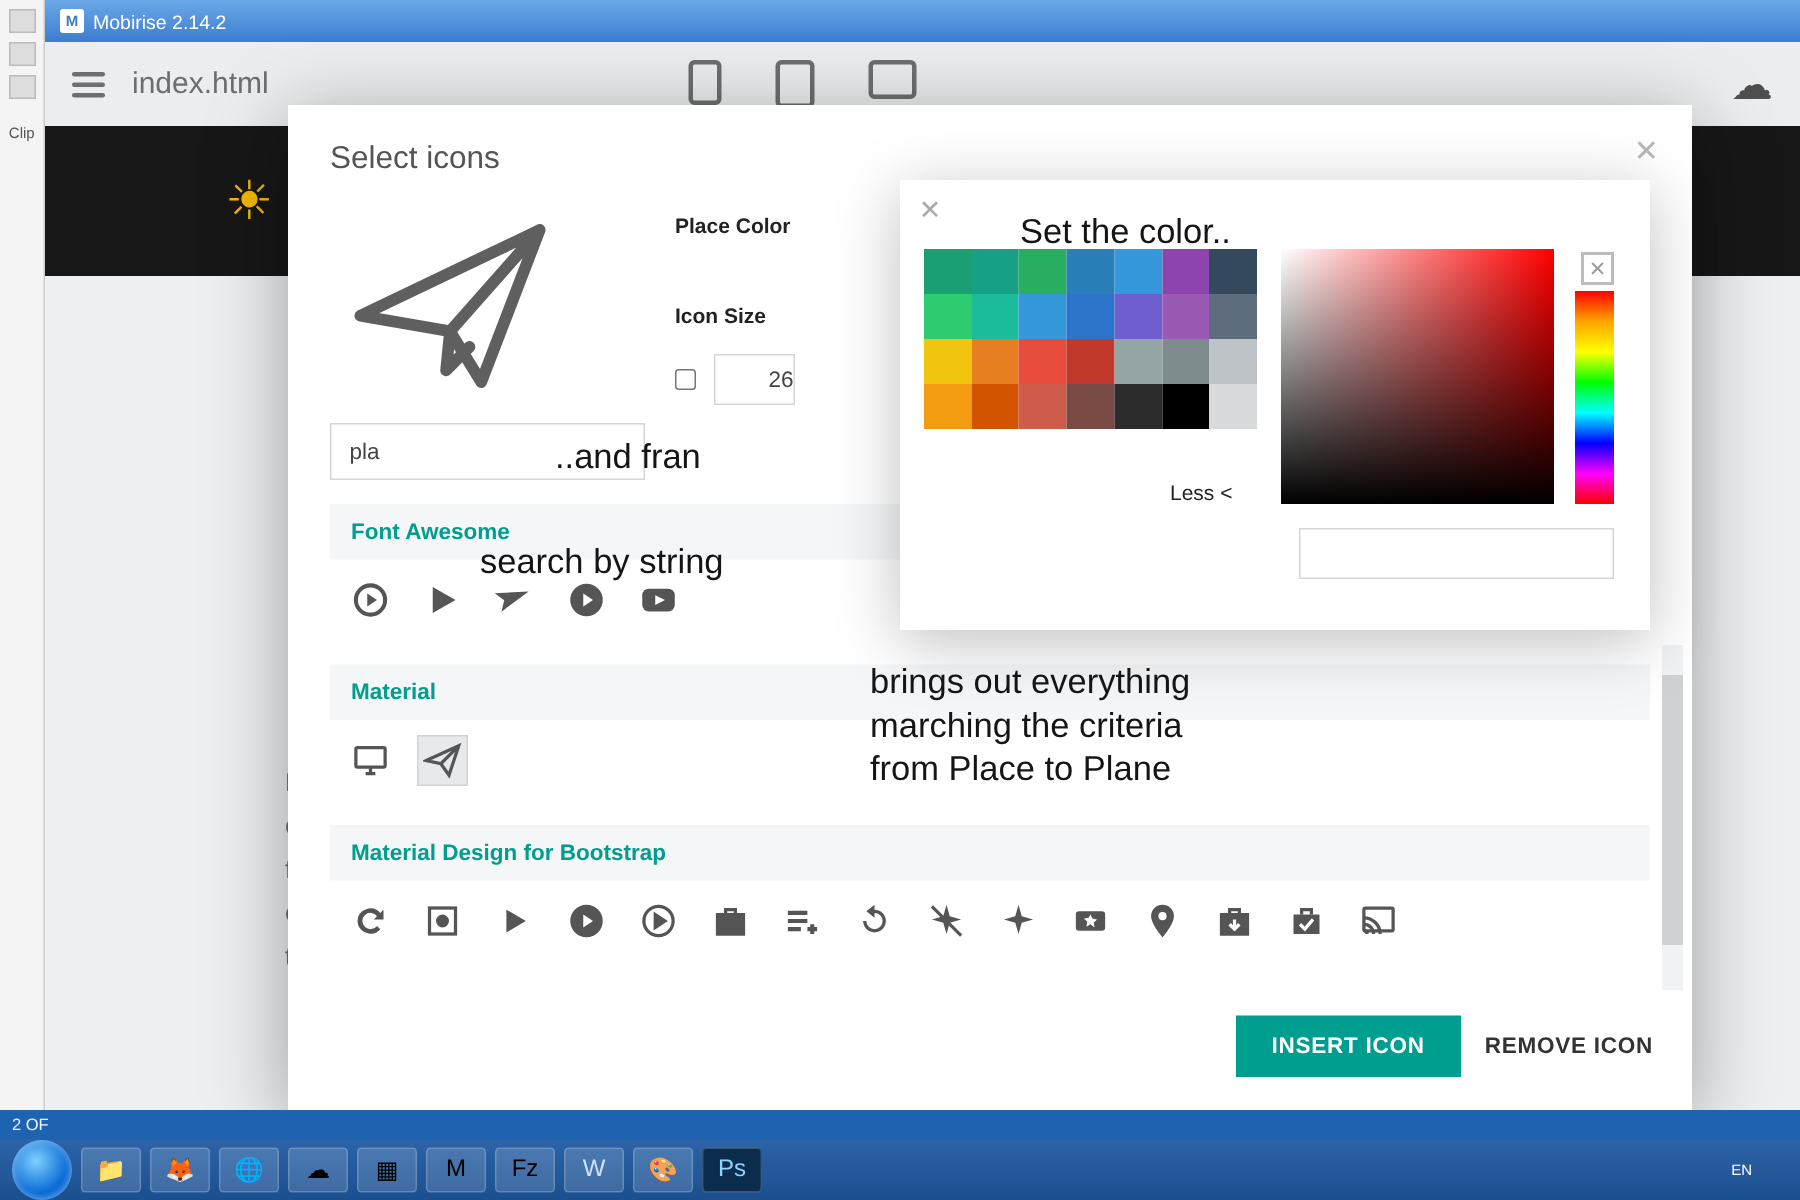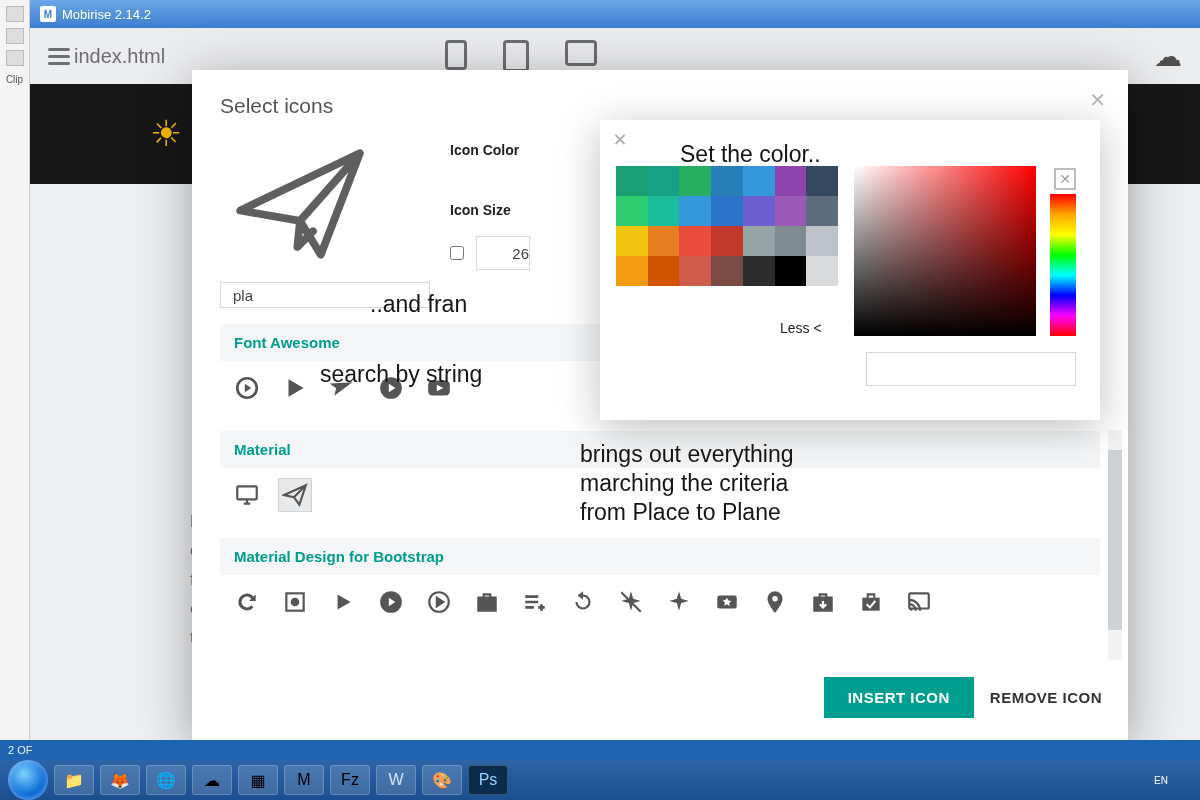--- a/index.html
+++ b/index.html
@@ -20,21 +20,21 @@
   .win-titlebar .m-ico{width:16px;height:16px;background:#fff;border-radius:2px;display:inline-flex;align-items:center;justify-content:center;color:#3d7dcf;font-size:10px;font-weight:bold;}
   .far-left-strip{position:absolute;left:0;top:0;width:30px;height:760px;background:#f4f4f4;border-right:1px solid #ccc;}
   .far-left-strip .tiny{width:18px;height:16px;margin:6px auto;background:#ddd;border:1px solid #bbb;}
   
   .app-bg {
     position:absolute; top:28px; left:30px; right:0; height:732px;
     background:#edeff1;
   }
   .app-topbar{
     height:56px; background:#ecedef; display:flex; align-items:center;
-    padding:0 18px; color:#6d6e71; font-size:20px; gap:4px;
+    padding:0 18px; color:#6d6e71; font-size:20px; gap:18px;
   }
   .hamburger{display:flex;flex-direction:column;gap:4px;cursor:pointer}
   .hamburger span{width:22px;height:3px;background:#6d6e71;border-radius:2px}
   .device-icons{margin-left:auto; margin-right:auto; display:flex;gap:36px}
   .device{width:22px;height:30px;border:3px solid #6d6e71;border-radius:4px;position:relative}
   .device.tablet{width:26px;height:32px}
   .device.desktop{width:32px;height:26px}
   .cloud-ico{margin-left:auto;font-size:28px;color:#4f4f4f}
   .dark-band{background:#171717;height:100px;display:flex;align-items:center;padding:0 120px}
   .sun-ico{color:#f5b900;font-size:36px}
@@ -53,21 +53,21 @@
   .big-preview{width:160px;height:140px;display:flex;align-items:center;justify-content:center;}
   .big-preview svg{width:130px;height:120px;stroke:#5f5f5f;fill:none;stroke-width:6;stroke-linejoin:round;stroke-linecap:round}
 
   .prop-col{margin-left:40px}
   .prop-label{font-weight:700;font-size:14px;color:#222;margin:8px 0 18px 0}
   .prop-row{display:flex;align-items:center;gap:12px}
   .size-chk{width:14px;height:14px}
   .size-inp{width:54px;height:34px;border:1px solid #d6d6d6;text-align:right;font-size:15px;color:#444}
 
   .search-inp{
-    width:210px;height:26px;border:1px solid #d6d6d6;padding:0 12px;font-size:15px;color:#444;
+    width:210px;height:38px;border:1px solid #d6d6d6;padding:0 12px;font-size:15px;color:#444;
     margin-top:8px;
   }
 
   .pack-head{background:#f4f6f7;padding:10px 14px;color:#009e8e;font-weight:700;font-size:15px;margin-top:16px}
   .icon-row{display:flex;gap:14px;padding:10px 10px;flex-wrap:wrap;align-items:center}
   .ico{width:34px;height:34px;display:flex;align-items:center;justify-content:center;color:#555;fill:#555;cursor:pointer}
   .ico.sel{background:#e7e9ea;border:1px solid #d0d3d5}
   .ico svg{width:26px;height:26px}
 
   .footer-btns{position:absolute;right:26px;bottom:22px;display:flex;gap:16px;align-items:center}
@@ -110,21 +110,21 @@
   .tb-lang{color:#fff;font-size:10px;margin-right:24px}
   .statusbar{position:absolute;left:0;right:0;bottom:40px;height:20px;background:#1e63b0;color:#e9f2fb;font-size:11px;display:flex;align-items:center;padding:0 8px}
 </style>
 </head>
 <body>
 
 <div class="far-left-strip">
   <div class="tiny"></div>
   <div class="tiny"></div>
   <div class="tiny"></div>
-  <div style="font-size:10px;color:#555;text-align:center;margin-top:8px">Clip</div>
+  <div style="font-size:10px;color:#555;text-align:center;margin-top:18px">Clip</div>
 </div>
 
 <div class="win-titlebar">
   <span class="m-ico">M</span>
   <span>Mobirise 2.14.2</span>
 </div>
 
 <div class="app-bg">
   <div class="app-topbar">
     <div class="hamburger">
@@ -154,21 +154,21 @@
   <span class="close-x">✕</span>
   <h2>Select icons</h2>
 
   <div class="preview-row">
     <div class="big-preview">
       <svg viewBox="0 0 100 90">
           <path d="M4 50 L96 6 L66 84 L50 58 Z M50 58 L96 6 M50 58 L48 78 L60 66"></path>
         </svg>
     </div>
     <div class="prop-col">
-      <div class="prop-label">Icon Color</div>
+      <div class="prop-label">Place Color</div>
       <div style="height:18px"></div>
       <div class="prop-label">Icon Size</div>
       <div class="prop-row">
         <input type="checkbox" class="size-chk" style="">
         <input class="size-inp" value="26" style="">
       </div>
     </div>
   </div>
 
   <input class="search-inp" value="pla" style="">

